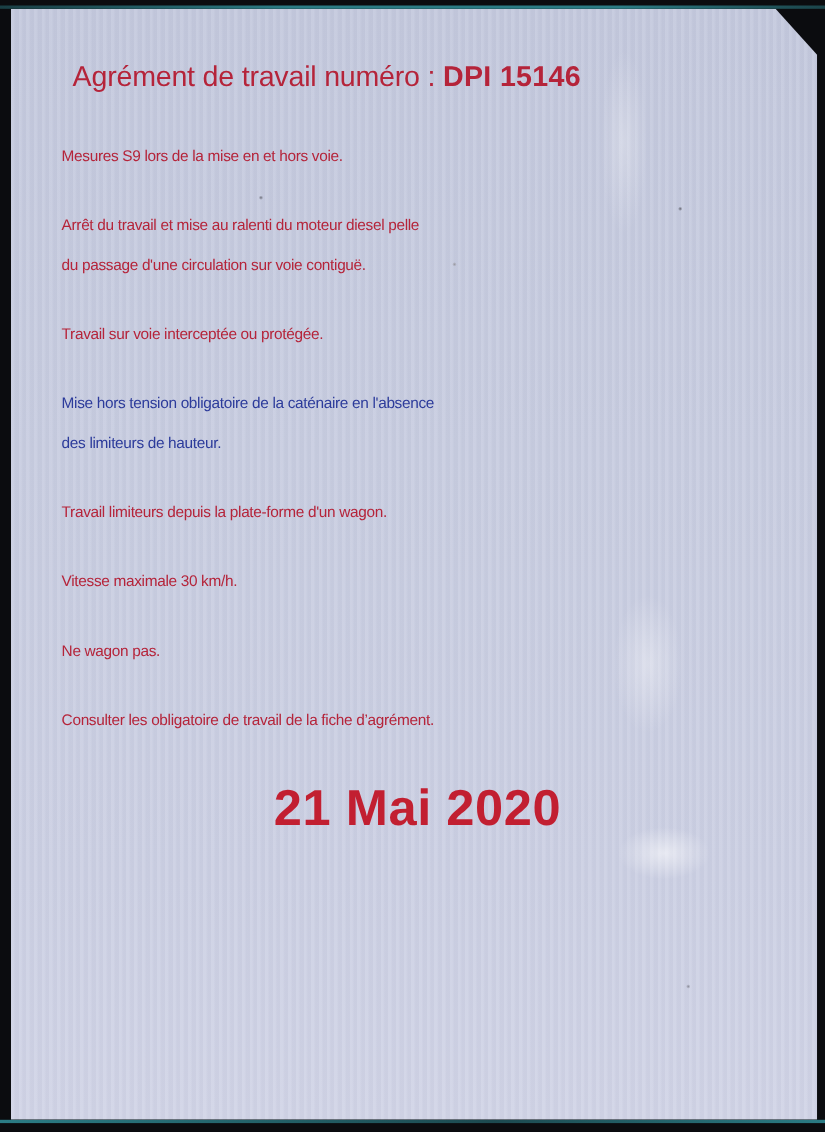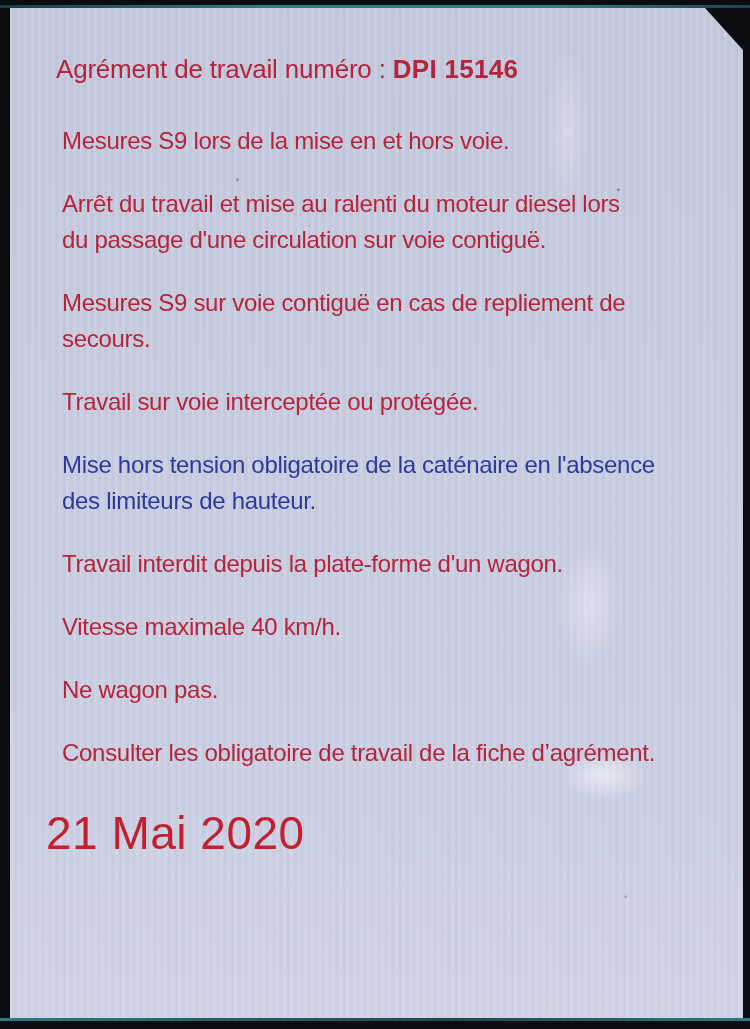--- a/index.html
+++ b/index.html
@@ -33,69 +33,69 @@
       radial-gradient(ellipse 45px 90px at 79% 59%,rgba(255,255,255,.35),rgba(255,255,255,0) 70%),
       radial-gradient(ellipse 30px 120px at 76% 12%,rgba(255,255,255,.28),rgba(255,255,255,0) 70%),
       radial-gradient(circle 2px at 31% 17%,rgba(40,40,45,.55),rgba(40,40,45,0) 100%),
       radial-gradient(circle 2px at 83% 18%,rgba(40,40,45,.6),rgba(40,40,45,0) 100%),
       radial-gradient(circle 2px at 55% 23%,rgba(90,80,70,.4),rgba(90,80,70,0) 100%),
       radial-gradient(circle 2px at 84% 88%,rgba(60,60,65,.45),rgba(60,60,65,0) 100%),
       repeating-linear-gradient(90deg,rgba(255,255,255,.05) 0 2px,rgba(0,0,40,.025) 4px 7px);
   }
   .content{
     position:relative;
-    padding:44px 40px 0 36px;
+    padding:44px 40px 0 46px;
   }
   .title{
     margin:0 0 37px 0;
     font-size:26px;font-weight:400;line-height:34px;
     letter-spacing:-0.2px;
     color:var(--red,#b9233a);
     padding-left:10px;
   }
   .title strong{
     font-weight:700;margin-left:7px;letter-spacing:0.3px;
   }
   .rule{
-    margin:0 0 27px 16px;
-    font-size:24px;font-weight:400;line-height:36px;
+    margin:0 0 27px 0;
+    font-size:14px;font-weight:400;line-height:36px;
     letter-spacing:-0.3px;
     white-space:pre-line;
     color:var(--red,#b9233a);
   }
   .rule.blue{color:var(--blue,#2c3b9b);}
   .expiry-date{
     margin-top:36px;
-    font-size:46px;font-weight:400;line-height:52px;
+    text-align:center;
+    font-size:46px;font-weight:700;line-height:52px;
     letter-spacing:0.5px;
     color:var(--date_red,#c21f31);
   }
 </style>
 </head>
 <body>
 
 <div class="stage">
   <div class="edge-line-top"></div>
   <div class="edge-line-bottom"></div>
 
   <div class="paper">
     <div class="content">
 
       <h1 class="title"><span>Agrément de travail numéro :</span><strong>DPI 15146</strong></h1>
 
       <div id="rules">
           <p class="rule red">Mesures S9 lors de la mise en et hors voie.</p>
-          <p class="rule red">Arrêt du travail et mise au ralenti du moteur diesel lors
+          <p class="rule red">Arrêt du travail et mise au ralenti du moteur diesel pelle
 du passage d'une circulation sur voie contiguë.</p>
-          <p class="rule red">Mesures S9 sur voie contiguë en cas de repliement de secours.</p>
           <p class="rule red">Travail sur voie interceptée ou protégée.</p>
           <p class="rule blue">Mise hors tension obligatoire de la caténaire en l'absence
 des limiteurs de hauteur.</p>
-          <p class="rule red">Travail interdit depuis la plate-forme d'un wagon.</p>
-          <p class="rule red">Vitesse maximale 40 km/h.</p>
+          <p class="rule red">Travail limiteurs depuis la plate-forme d'un wagon.</p>
+          <p class="rule red">Vitesse maximale 30 km/h.</p>
           <p class="rule red">Ne wagon pas.</p>
           <p class="rule red">Consulter les obligatoire de travail de la fiche d’agrément.</p>
         </div>
 
 
       <div class="expiry-date">21 Mai 2020</div>
 
     </div>
   </div>
 </div>

